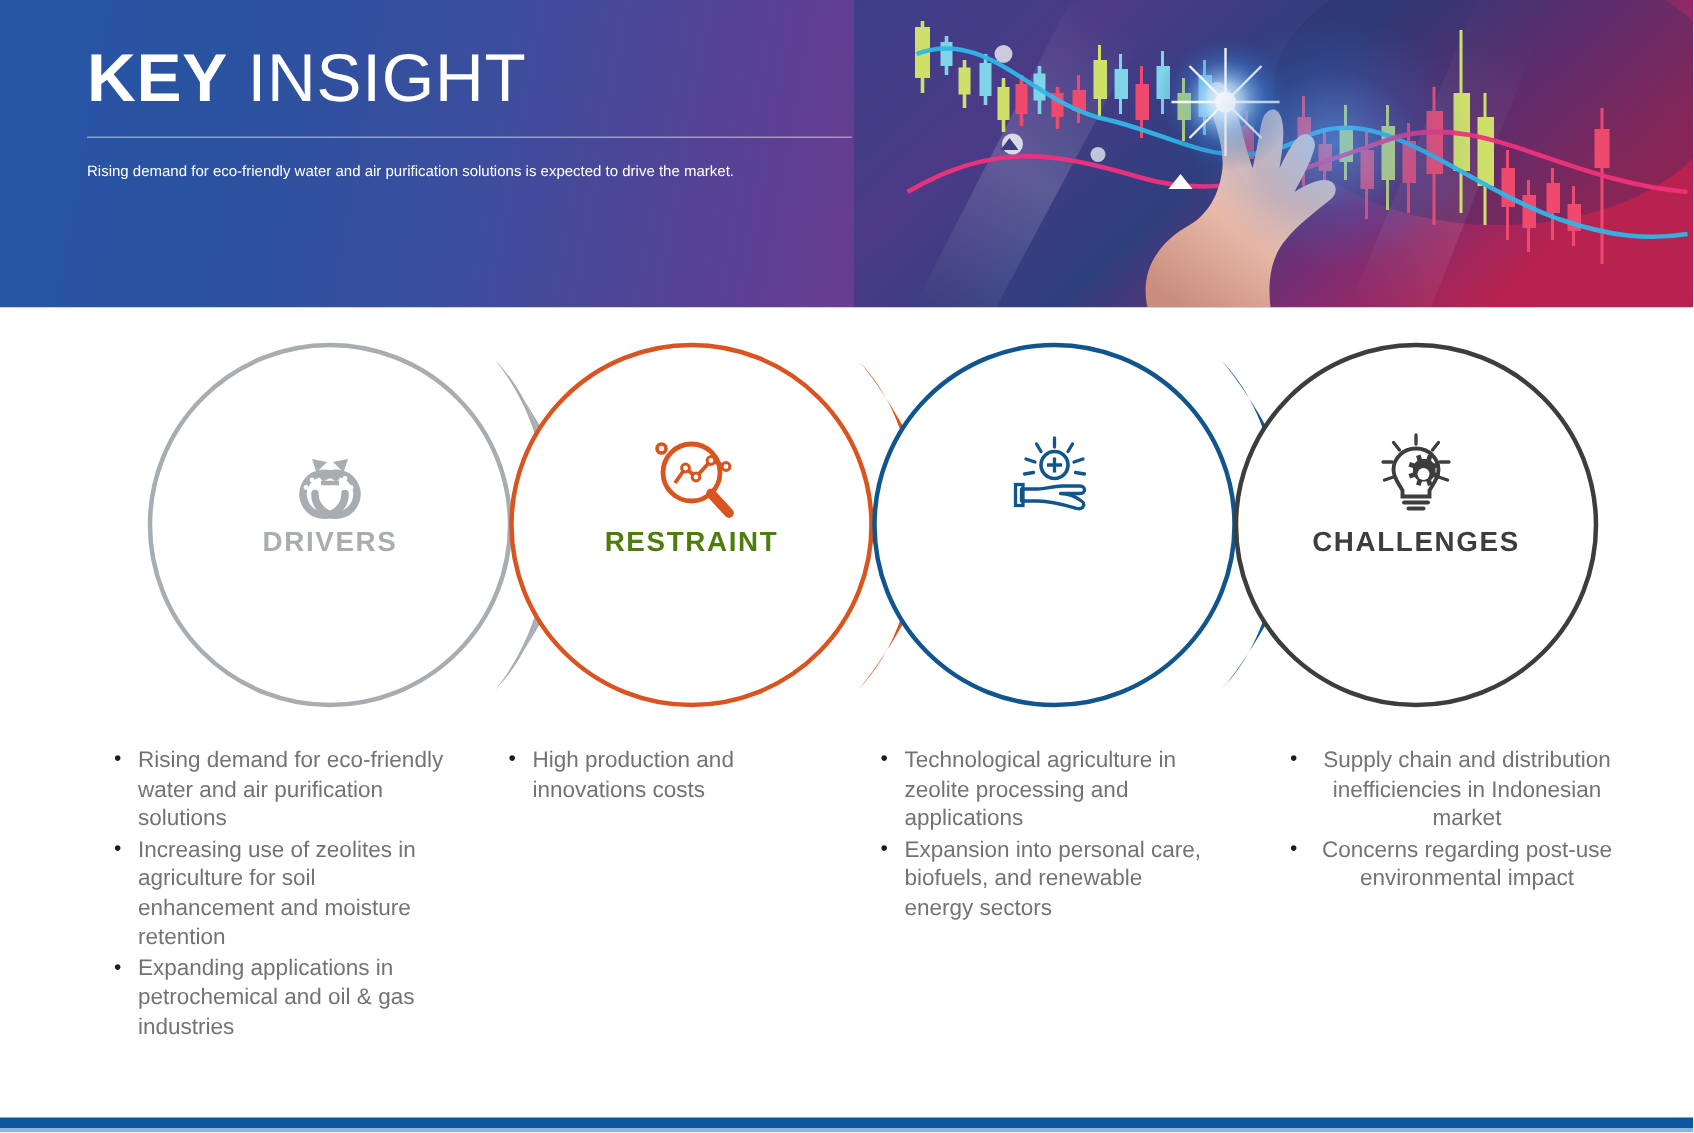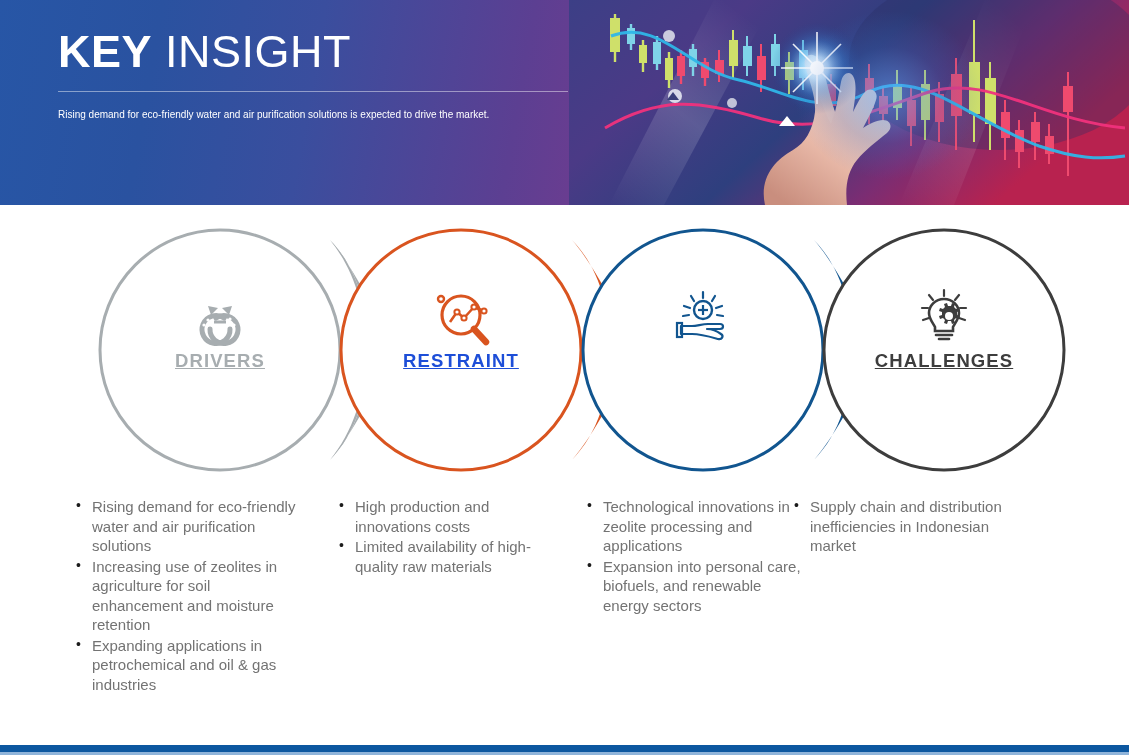--- a/index.html
+++ b/index.html
@@ -38,21 +38,21 @@
     font-size:10px;line-height:21px;color:#ffffff;font-weight:400;width:575px;
   }
 
   
   .stage{position:absolute;left:0;top:205px;width:1129px;height:550px;background:#fff;}
   .circles{position:absolute;left:0;top:0;width:1129px;height:290px;}
   .circles svg{position:absolute;left:0;top:0;}
 
   .circ-label{
     position:absolute;text-align:center;width:240px;
-    font-size:18.5px;font-weight:700;letter-spacing:1.1px;text-decoration:underline;
+    font-size:18.5px;font-weight:700;letter-spacing:1.1px;
   }
 
   
   .cols{position:absolute;left:0;top:292px;width:1129px;height:250px;}
   .col{position:absolute;top:0;}
   .col ul{list-style:none;margin:0;padding:0;}
   .col li{
     position:relative;padding-left:20px;
     font-size:15px;line-height:19.5px;color:#737373;margin-bottom:1px;
   }
@@ -313,51 +313,51 @@
           <line x1="-8" y1="17" x2="8" y2="17" stroke="#3d3d3d" stroke-width="2.6" stroke-linecap="round"></line>
           <line x1="-5" y1="21" x2="5" y2="21" stroke="#3d3d3d" stroke-width="2.6" stroke-linecap="round"></line>
           <g fill="#3d3d3d">
             <path d="M4,-12 l3,0 l1,-3 l3,1 l-1,3 l2,2 l3,-1 l1,3 l-3,1 l0,3 l3,1 l-1,3 l-3,-1 l-2,2 l1,3 l-3,1 l-1,-3 l-3,0 l-1,3 l-3,-1 l1,-3 l-2,-2 l-3,1 l-1,-3 l3,-1 l0,-3 l-3,-1 l1,-3 l3,1 l2,-2 l-1,-3 l3,-1 Z"></path>
           </g>
           <circle cx="5" cy="-2" r="4" fill="#ffffff"></circle>
         </g>
       </svg>
 
       <div class="circ-label" style="left:100px;top:145px;color:#a7adb0;">DRIVERS</div>
-      <div class="circ-label" style="left:341px;top:145px;color:#1d4ed8;">RESTRAINT</div>
+      <div class="circ-label" style="left:341px;top:145px;color:#4d7c0f;">RESTRAINT</div>
       <div class="circ-label" style="left:824px;top:145px;color:#3d3d3d;text-align:center;">CHALLENGES</div>
     </div>
 
     <div class="cols">
 
       <div class="col" style="left:72px;width:228px;">
         <ul>
           <li>Rising demand for eco-friendly water and air purification solutions</li>
           <li>Increasing use of zeolites in agriculture for soil enhancement and moisture retention</li>
           <li>Expanding applications in petrochemical and oil &amp; gas industries</li>
         </ul>
       </div>
 
       <div class="col" style="left:335px;width:210px;">
         <ul>
           <li>High production and innovations costs</li>
-          <li>Limited availability of high-quality raw materials</li>
         </ul>
       </div>
 
       <div class="col" style="left:583px;width:222px;">
         <ul>
-          <li>Technological innovations in zeolite processing and applications</li>
+          <li>Technological agriculture in zeolite processing and applications</li>
           <li>Expansion into personal care, biofuels, and renewable energy sectors</li>
         </ul>
       </div>
 
-      <div class="col" style="left:790px;width:224px;">
+      <div class="col" style="left:856px;width:224px;text-align:center;">
         <ul>
           <li>Supply chain and distribution inefficiencies in Indonesian market</li>
+          <li>Concerns regarding post-use environmental impact</li>
         </ul>
       </div>
 
     </div>
   </div>
 
   <div class="bottombar"></div>
   <div class="bottombar-lo"></div>
 
 </div>

